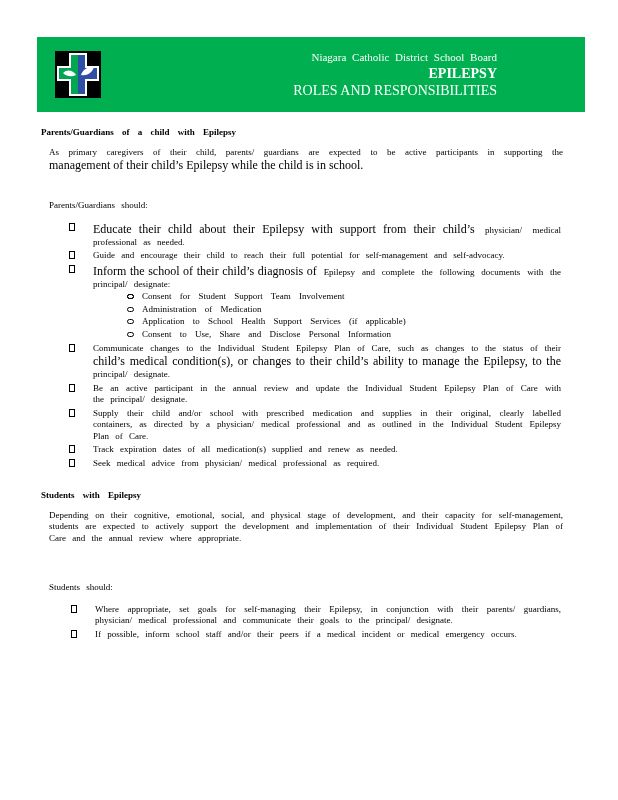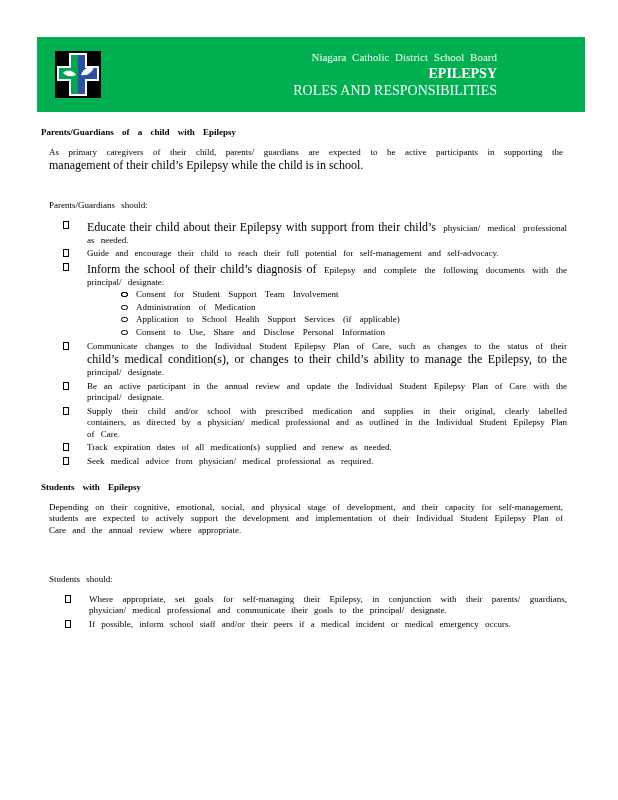--- a/index.html
+++ b/index.html
@@ -11,21 +11,21 @@
     .banner-text { position: absolute; left: 150px; right: 88px; top: 13px; text-align: right; color: #fff; }
     .banner-text .org { font-size: 11px; word-spacing: 3px; line-height: 15px; }
     .banner-text .title { font-size: 14px; font-weight: bold; line-height: 18px; }
     .banner-text .sub { font-size: 14px; line-height: 15px; }
 
     .content { position: absolute; left: 41px; top: 127px; width: 530px; font-size: 9px; line-height: 11.5px; }
     .p { margin: 8px; text-align: justify; word-spacing: 4px; }
     .h { font-weight: bold; margin: 0; word-spacing: 6px; }
     .big { font-size: 12px; line-height: 15px; word-spacing: 0; }
     .gap { height: 11px; }
-    ul.l1 { list-style: none; margin: 4px; padding: 0; }
+    ul.l1 { list-style: none; margin: 10px; padding: 0; }
     ul.l1 > li { position: relative; padding-left: 42px; margin: 2px 0; text-align: justify; word-spacing: 4px; }
     ul.l1 > li > .bul { position: absolute; left: 18px; top: 1px; width: 6px; height: 8px;
                         border: 1px solid #000; box-sizing: border-box; }
     ul.l2 { list-style: none; margin: 0; padding: 0 0 0 34px; }
     ul.l2 > li { position: relative; padding-left: 15px; line-height: 12.7px; word-spacing: 6px; }
     ul.l2 > li > .ob { position: absolute; left: 0; top: 4px; width: 7px; height: 5px;
                        border: 1.5px solid #000; border-radius: 3px; box-sizing: border-box; }
     .stu ul.l1 > li { padding-left: 44px; }
     .stu ul.l1 > li > .bul { left: 20px; }
   </style>

